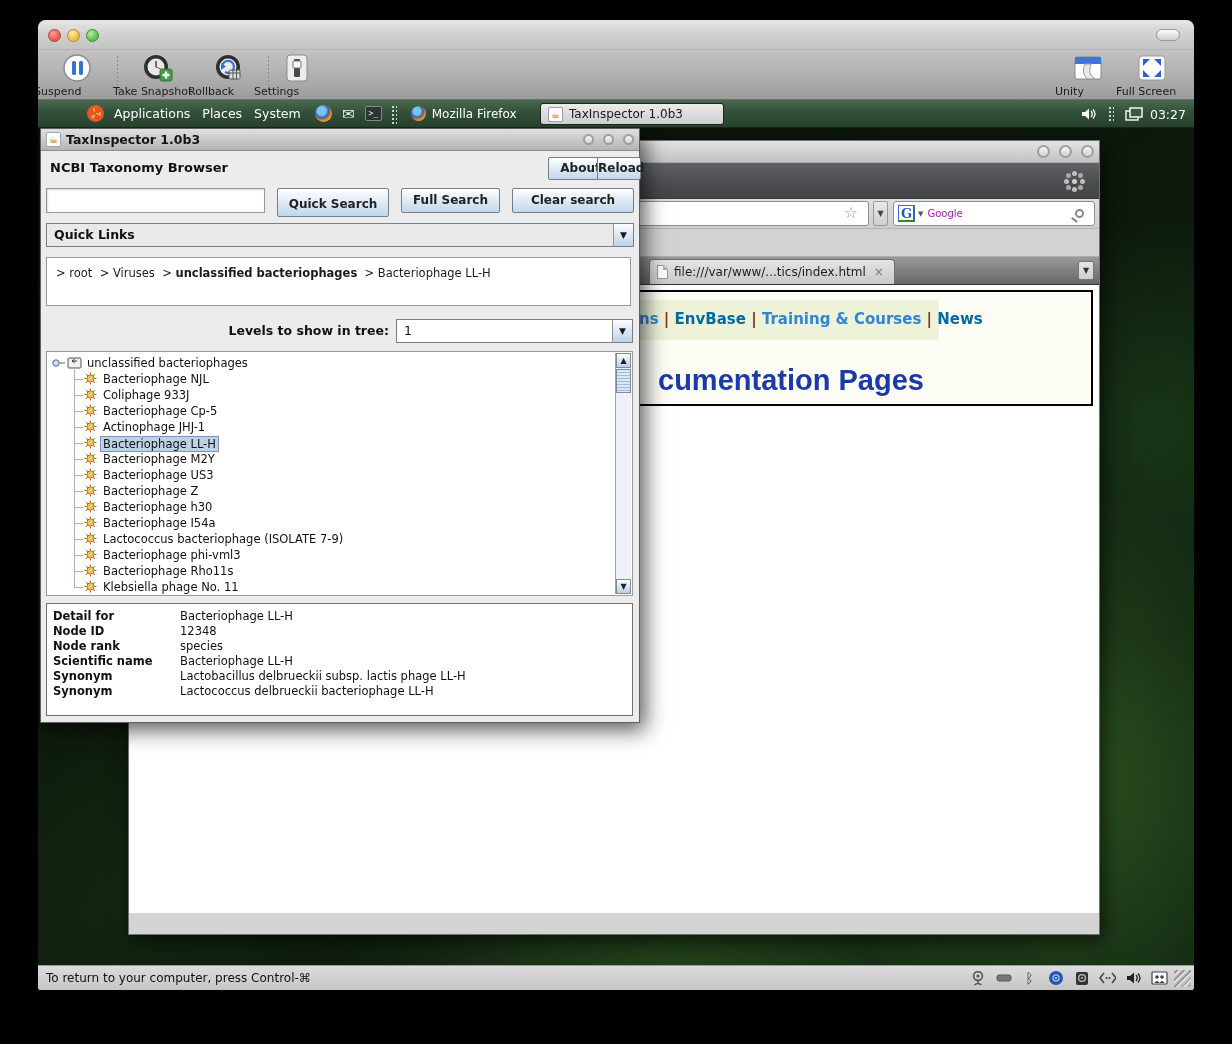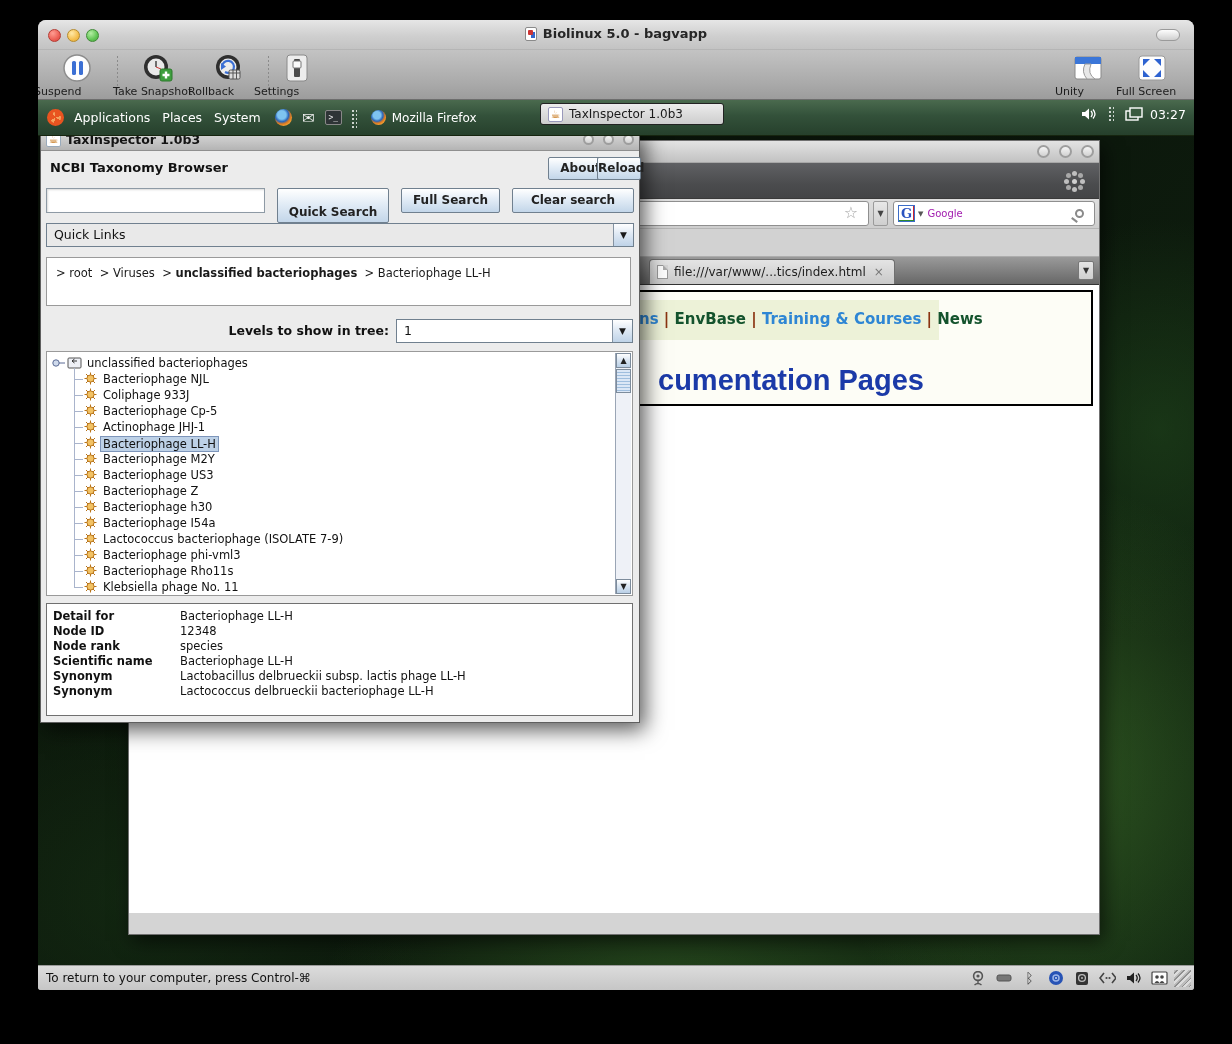--- a/index.html
+++ b/index.html
@@ -50,24 +50,24 @@
   #wallpaper { position:absolute; inset:0;
     background:
       radial-gradient(340px 420px at 88% 78%, rgba(78,140,52,.50), transparent 70%),
       radial-gradient(500px 260px at 55% 103%, rgba(64,118,46,.45), transparent 70%),
       radial-gradient(260px 300px at 97% 38%, rgba(34,74,30,.55), transparent 70%),
       radial-gradient(420px 380px at 8% 92%, rgba(24,52,22,.55), transparent 70%),
       radial-gradient(600px 500px at 30% 45%, rgba(14,30,14,.8), transparent 75%),
       linear-gradient(135deg,#091108,#0c180c 55%,#112611); }
 
   
-  #panel { position:absolute; left:0; top:0; width:100%; height:36px; z-index:40;
+  #panel { position:absolute; left:0; top:0; width:100%; height:28px; z-index:40;
     background:linear-gradient(#47674b,#32503ا6 40%,#2a4630);
     background:linear-gradient(#4a6a4e,#33513a 45%,#26402c);
-    border-bottom:1px solid #16250f; display:flex; align-items:center; color:#fff; }
+    border-bottom:1px solid #16250f; display:flex; align-items:center; color:#fff;padding-left:40px; }
   .pmenu { font-size:12.5px; color:#fff; margin:0 10px; }
   .ubuntu { width:17px; height:17px; border-radius:50%; border:3px solid #e95420;
     margin-left:9px; position:relative; background:conic-gradient(#e95420 0 20%,#f4a25e 20% 33%,#e95420 33% 55%,#f4a25e 55% 66%,#e95420 66% 90%,#f4a25e 90%);}
   .picon { width:19px; height:18px; margin:0 3px; display:flex; align-items:center; justify-content:center; font-size:14px;}
   .ff-globe { width:17px; height:17px; border-radius:50%;
     background:radial-gradient(circle at 40% 35%, #7ec3f0 0 28%, #2a65b8 45%, #e07b1f 60%, #f4a93c 78%, #c45f12); }
   .mail { color:#f0f0f0; font-size:15px; }
   .term { width:17px; height:15px; background:#2e3436; border:1px solid #888; border-radius:2px;
     color:#eee; font-size:8px; line-height:13px; text-align:center; font-family:"DejaVu Sans Mono",monospace;}
   .handle { width:7px; height:20px; margin:0 4px;
@@ -123,21 +123,21 @@
   .tab-title { font-size:12px; color:#1d1d1d; white-space:nowrap; }
   .tab-x { font-size:12px; color:#777; margin-left:2px; }
   .tab-drop { position:absolute; right:5px; top:4px; width:16px; height:19px;
     background:linear-gradient(#e5e5e5,#cfcfcf); border:1px solid #777; border-radius:2px;
     font-size:8px; color:#333; text-align:center; line-height:18px; }
   .ff-content { position:relative; height:629px; background:#fff; border-top:1px solid #333; overflow:hidden;}
   .hdr-box { position:absolute; left:18px; top:5px; width:946px; height:116px;
     border:2px solid #000; background:#fdfdf6; }
   .nav-strip { position:absolute; left:6px; top:8px; width:784px; height:40px; background:#edf2d8; }
   .nav-links { position:absolute; left:484px; top:10px; font-size:15px; font-weight:bold; white-space:nowrap;}
-  .lnk-blue { color:#2e86d4; } .lnk-red { color:#14532d; } .lnk-sep { color:#8a3311; font-weight:bold; }
+  .lnk-blue { color:#2e86d4; } .lnk-red { color:#0369a1; } .lnk-sep { color:#8a3311; font-weight:bold; }
   .big-head { position:absolute; left:509px; top:72px; font-size:29px; font-weight:bold; color:#1b3aa8;
     font-family:"Liberation Sans","DejaVu Sans",sans-serif; }
   .ff-status { position:absolute; left:0; bottom:0; width:100%; height:23px;
     background:linear-gradient(#53565c,#2a2c30 55%,#17181b); border-top:1px solid #666; }
   .ff-status .txt { position:absolute; left:12px; top:4px; font-size:12px; color:#ededed; }
   .ff-grip { position:absolute; right:2px; top:3px; width:16px; height:17px; background:#c9c9c9;
     border:1px solid #888;
     background-image:repeating-linear-gradient(135deg,#c9c9c9 0 2px,#7f7f7f 2px 3px); }
 
   
@@ -185,23 +185,20 @@
 </style>
 </head>
 <body>
 
 <div id="vm">
 
   <div class="vm-titlebar">
     <span class="tl red"></span>
     <span class="tl yel"></span>
     <span class="tl grn"></span>
-    <div class="vm-title">
-      <span class="doc-ic"></span><span>Biolinux 5.0 - bagvapp</span>
-    </div>
     <span class="lozenge"></span>
   </div>
 
   <div class="vm-toolbar">
     <div class="tb-item" style="left:-4px">
       <div class="ic">
         <svg width="30" height="30">
             <circle cx="15" cy="15" r="13" fill="#fdfdfd" stroke="#8d8d8d" stroke-width="1.5"></circle>
           <rect x="10" y="8" width="4" height="14" rx="1.6" fill="#3b6fd4"></rect>
             <rect x="17" y="8" width="4" height="14" rx="1.6" fill="#3b6fd4"></rect>
@@ -338,26 +335,26 @@
         </div>
       </div>
 
       <div class="ncbi">NCBI Taxonomy Browser</div>
       <div class="obtn" style="left:507px;top:28px;width:65px">About</div>
       <div class="obtn" style="left:556px;top:28px;width:44px">Reload</div>
 
       <div class="tfield" style="left:5px;top:59px;width:219px;height:25px">
         <span></span>
       </div>
-      <div class="obtn" style="left:236px;top:59px;width:112px;height:35px;padding-top:16px">Quick Search</div>
+      <div class="obtn" style="left:236px;top:59px;width:112px;height:29px;padding-top:8px">Quick Search</div>
       <div class="obtn" style="left:360px;top:59px;width:99px;height:25px;padding-top:4px">Full Search</div>
       <div class="obtn" style="left:471px;top:59px;width:122px;height:25px;padding-top:4px">Clear search</div>
 
       <div class="combo" style="left:5px;top:94px;width:588px;height:24px">
-        <span class="cv" style="font-weight:normal">Quick Links</span>
+        <span class="cv" style="font-weight:bold">Quick Links</span>
         <span class="arrow">▼</span>
       </div>
 
       <div class="panelbox" style="left:5px;top:128px;width:585px;height:49px">
         <div class="crumbs">
           <span>&gt;</span> <span>root</span>&nbsp;
           <span>&gt;</span> <span>Viruses</span>&nbsp;
           <span>&gt;</span> <span class="crumb-b">unclassified bacteriophages</span>&nbsp;
           <span>&gt;</span> <span>Bacteriophage LL-H</span>
         </div>

